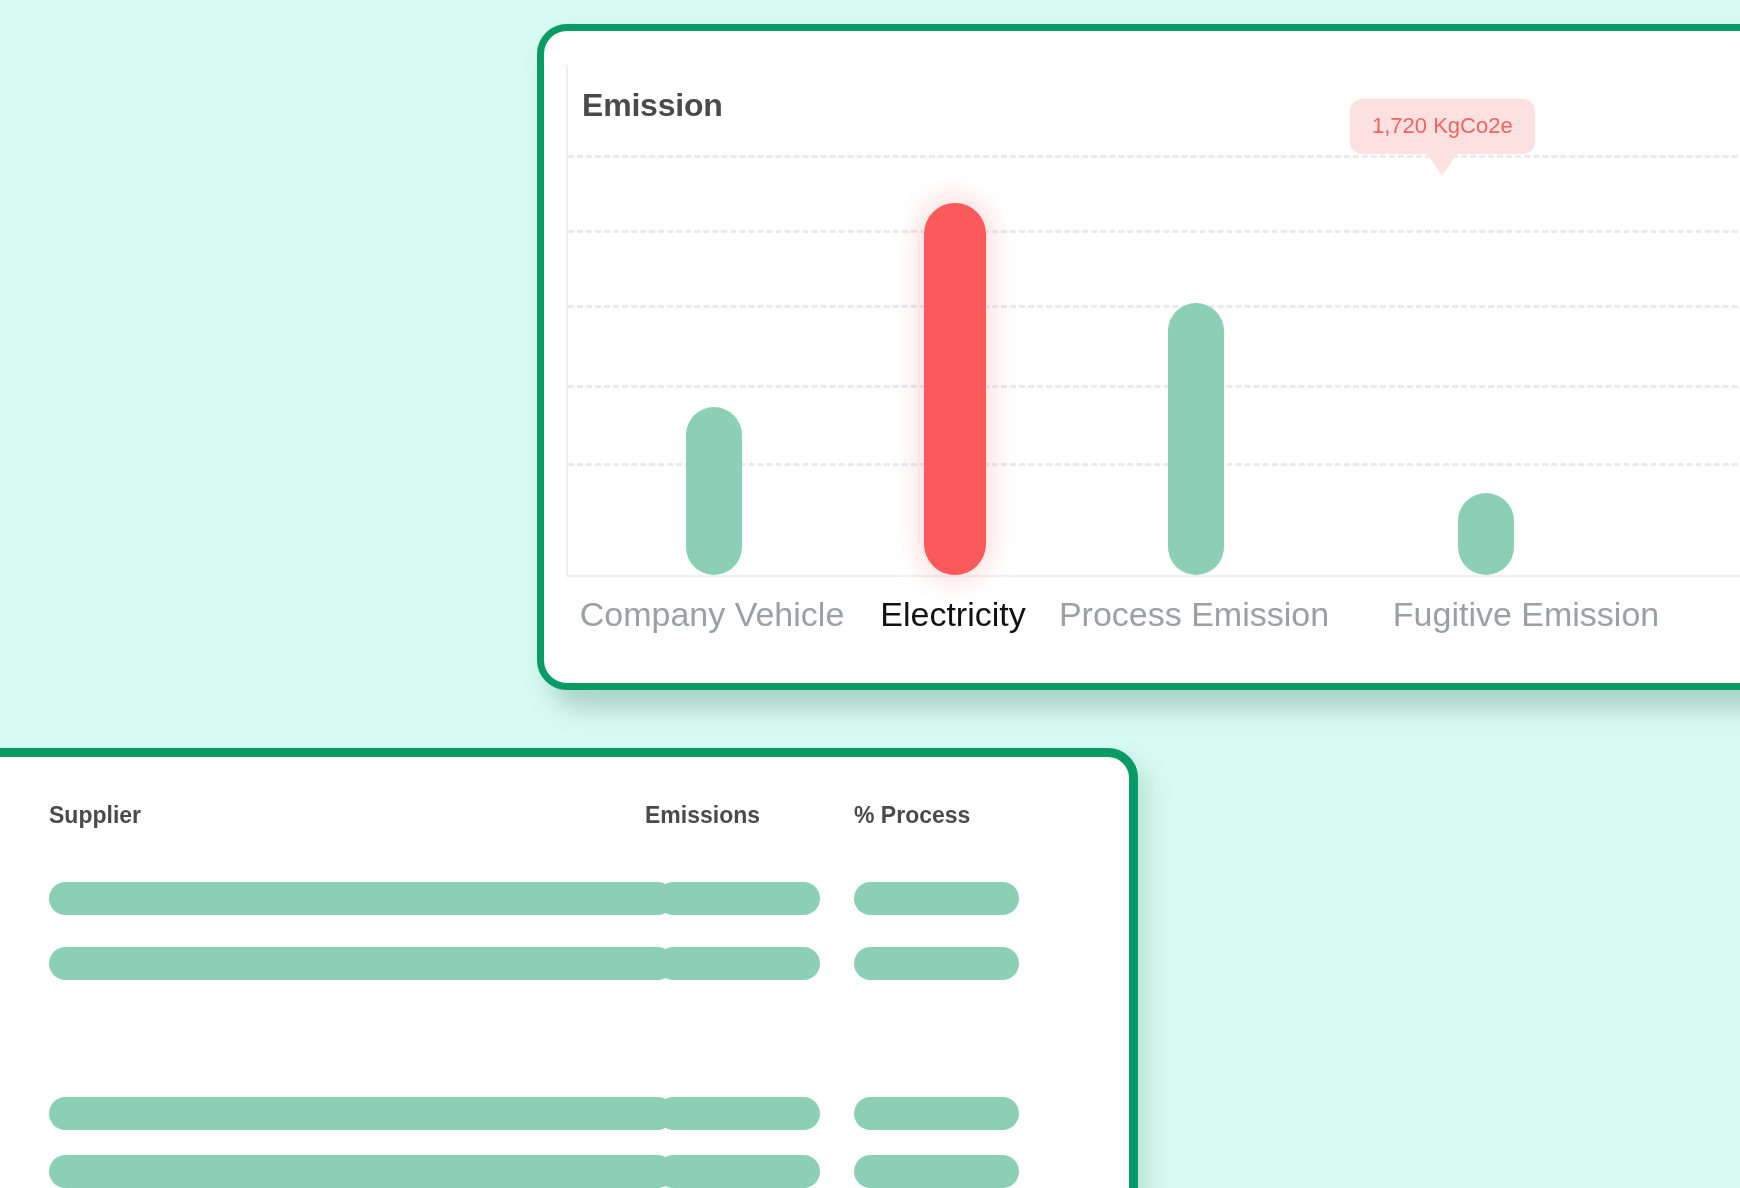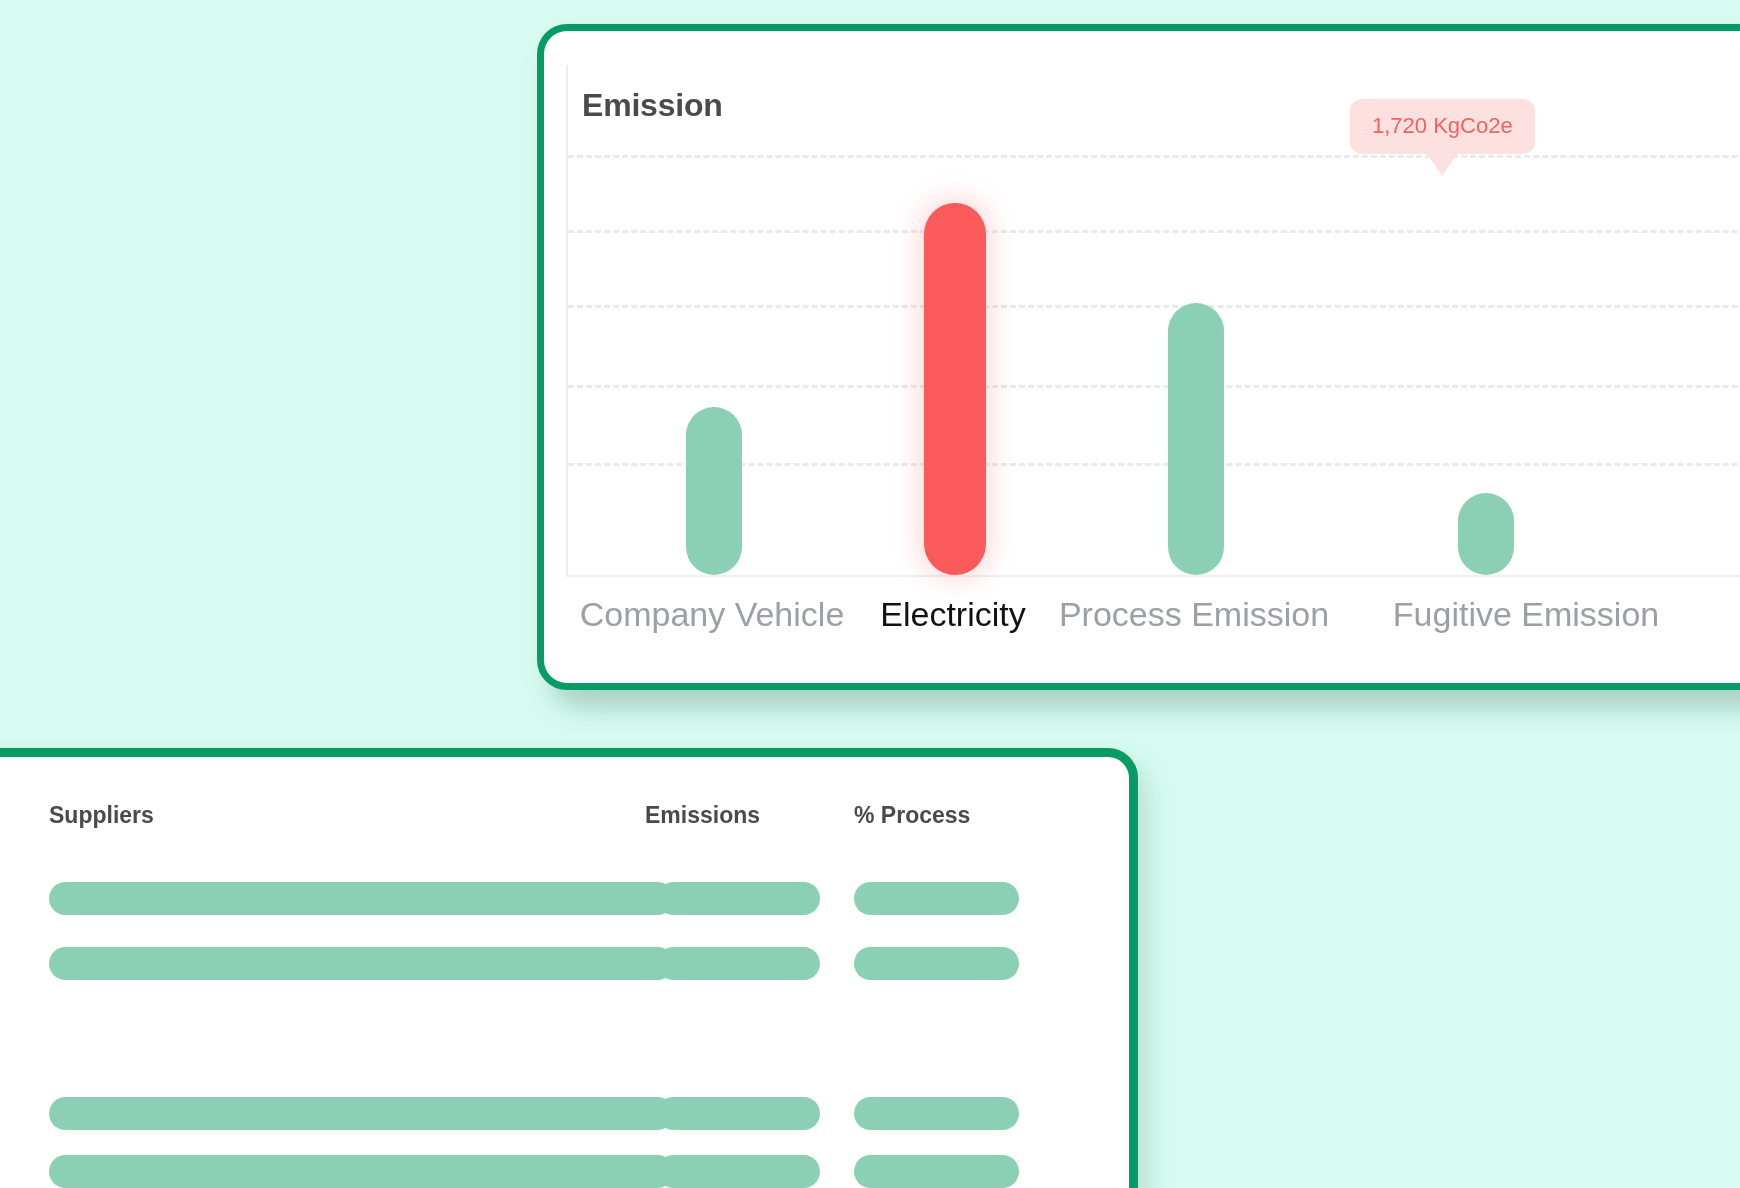--- a/index.html
+++ b/index.html
@@ -192,21 +192,21 @@
         <span id="tooltip-arrow"></span>
       </div>
 
     </div>
   </div>
 
   <div id="table-card">
     <div id="table-inner">
 
       <div id="table-head">
-        <span class="col-header" style="left:100px">Suppliers</span>
+        <span class="col-header" style="left:100px">Supplier</span>
         <span class="col-header" style="left:696px">Emissions</span>
         <span class="col-header" style="left:905px">% Process</span>
       </div>
 
       <div class="skeleton-row" style="top:125px">
         <span class="sk" style="left:100px; width:625px"></span>
         <span class="sk" style="left:708px; width:163px"></span>
         <span class="sk" style="left:905px; width:165px"></span>
       </div>
 

